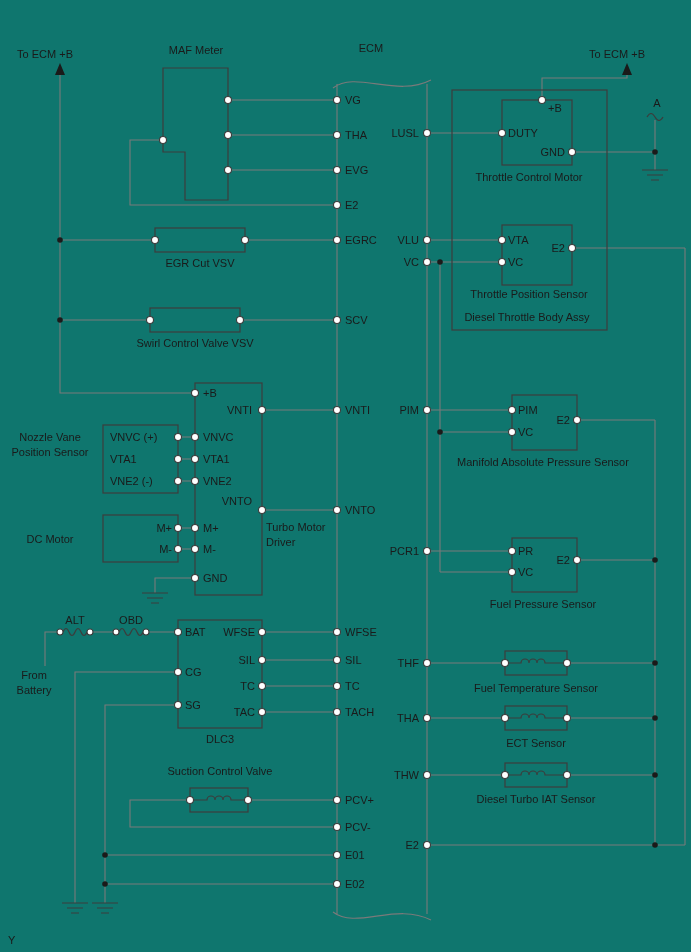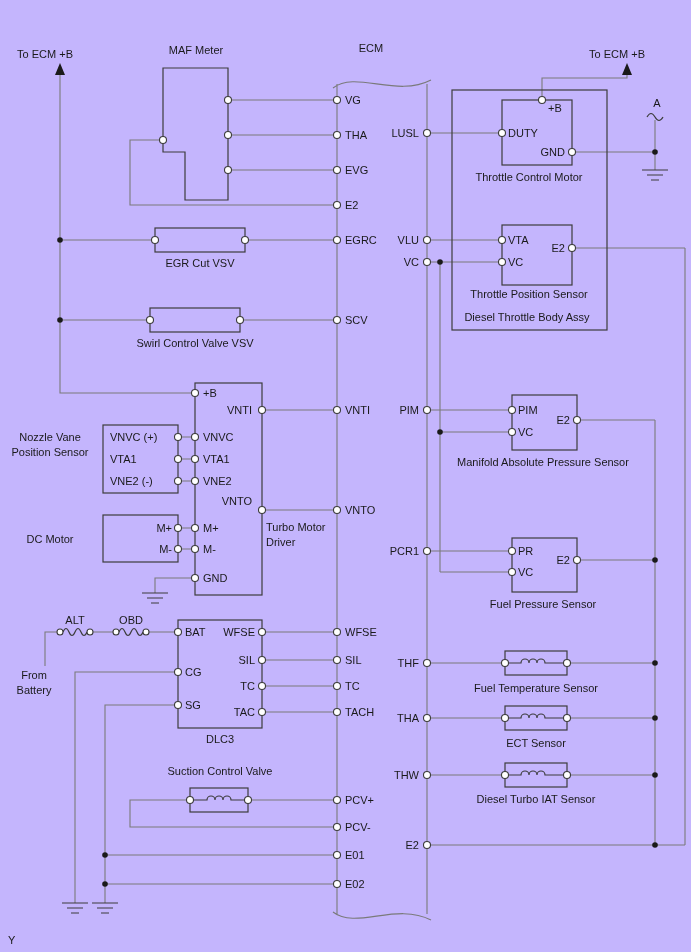--- a/index.html
+++ b/index.html
@@ -1,16 +1,16 @@
 <!DOCTYPE html>
 <html><head>
 <meta charset="utf-8">
 <style>
   html,body{margin:0;padding:0;background:#fff;}
-  .stage{position:relative;width:691px;height:952px;background:#c4b5fd;overflow:hidden;}
+  .stage{position:relative;width:691px;height:952px;background:#0f766e;overflow:hidden;}
   svg{display:block;}
   text{font-family:"Liberation Sans",sans-serif;font-size:11px;fill:#1a1a1a;}
   .mid{text-anchor:middle;}
   .end{text-anchor:end;}
   .w{stroke:#7a7a7a;stroke-width:1.1;fill:none;}
   .b{stroke:#3c3c3c;stroke-width:1.2;fill:none;}
   .p{fill:#fff;stroke:#3c3c3c;stroke-width:1.1;}
   .d{fill:#1a1a1a;stroke:none;}
   .ah{fill:#1a1a1a;stroke:none;}
 </style>

